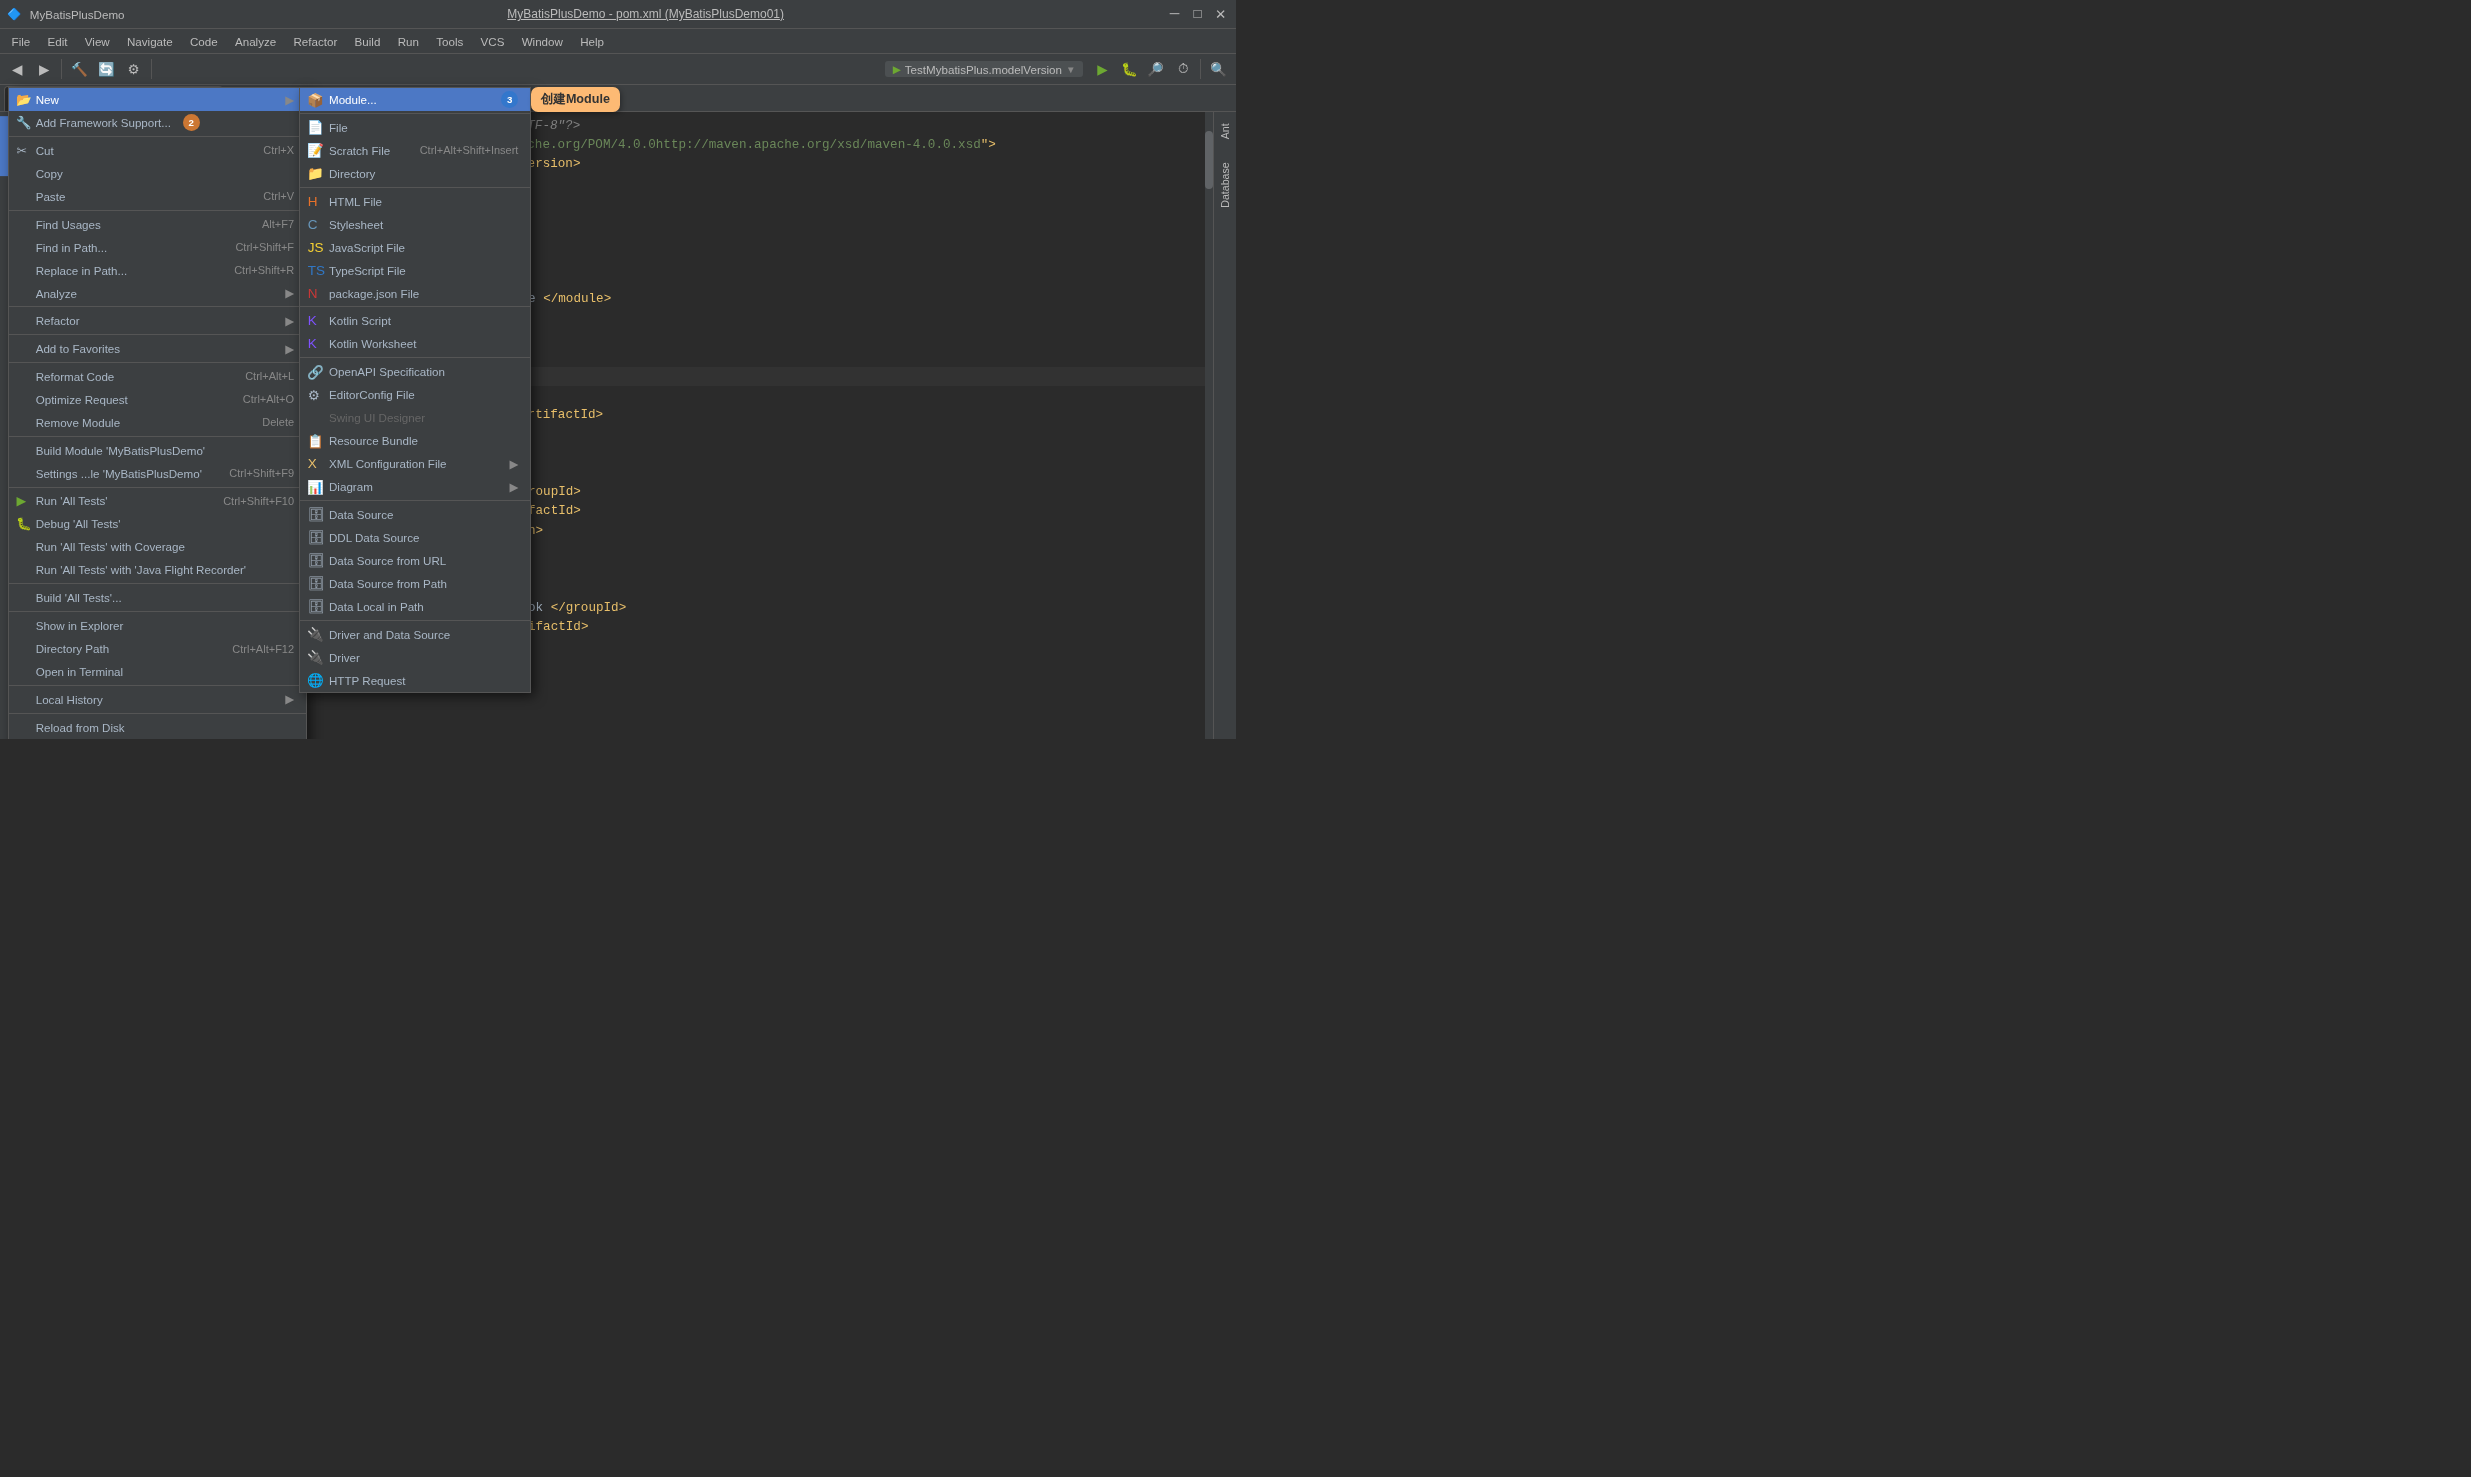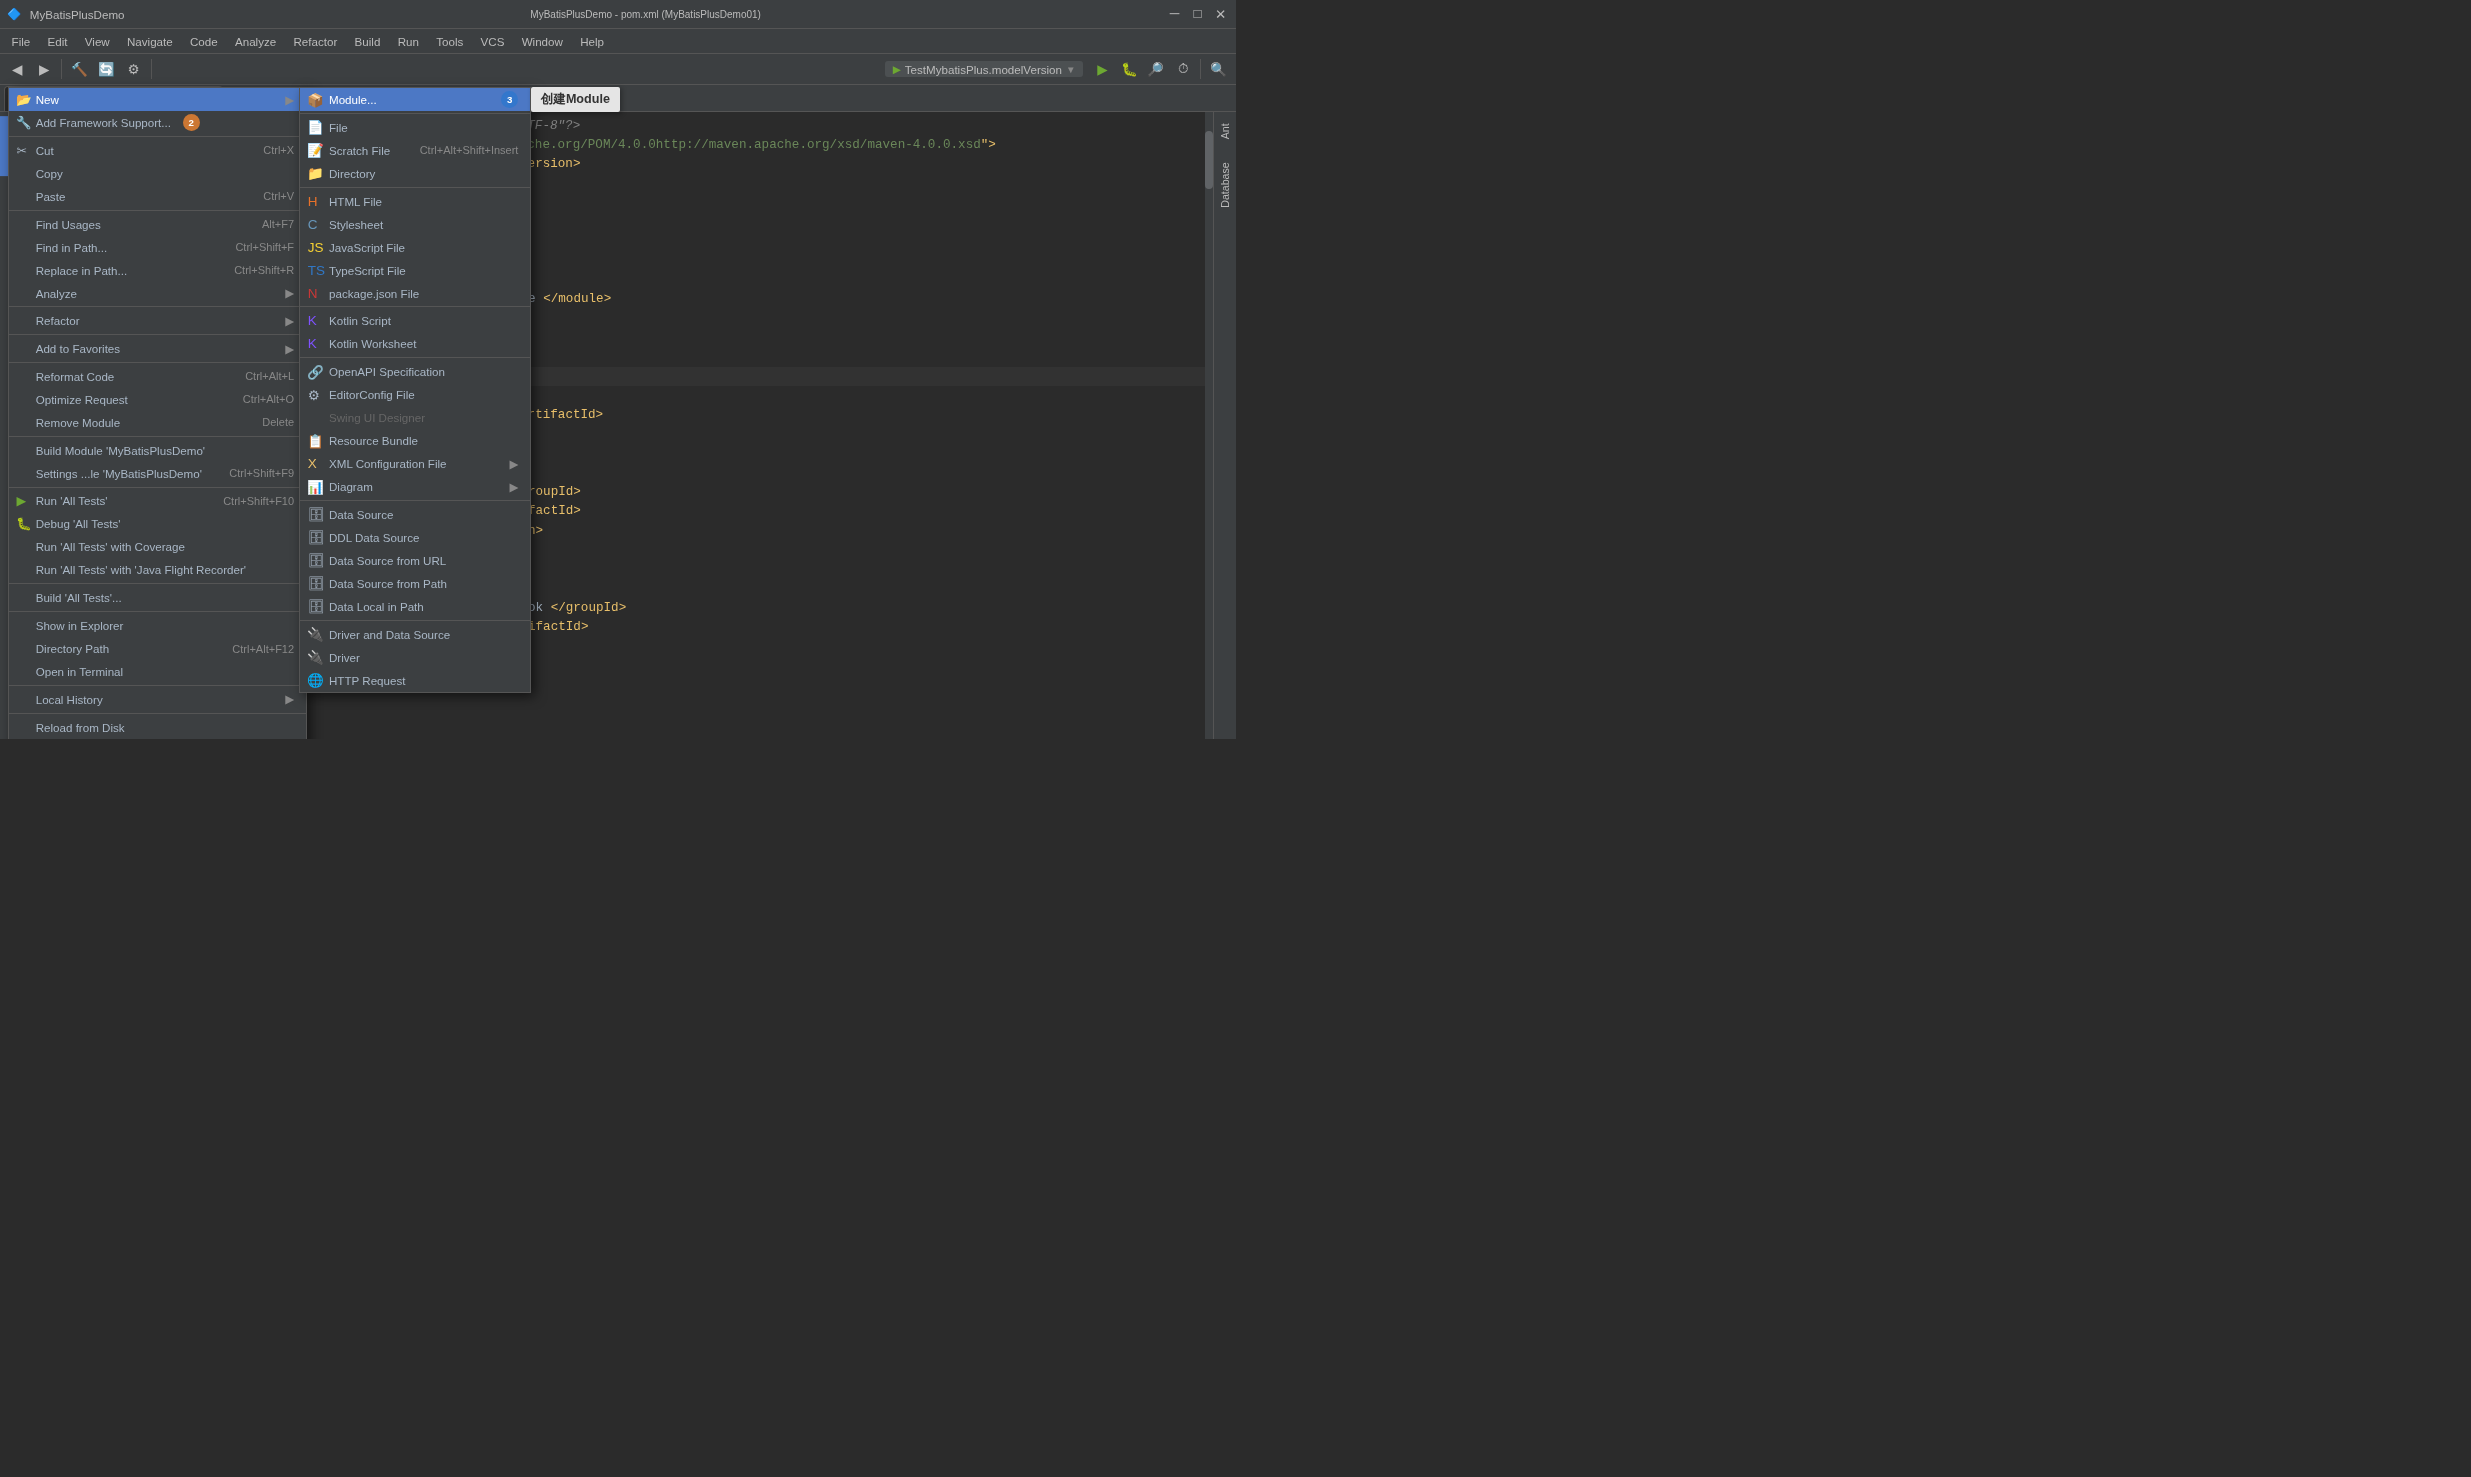--- a/index.html
+++ b/index.html
@@ -25,24 +25,25 @@
       border-bottom: 1px solid #555;
     }
     .title-bar-left {
       display: flex;
       align-items: center;
       gap: 7.7px;
       font-size: 11.6px;
       color: #bbb;
     }
     .title-bar-title {
-      font-size: 10px;
+      font-size: 12px;
       color: #bbb;
       flex: 1;
       text-align: center;
+      text-decoration: underline;
     }
     .title-bar-controls {
       display: flex;
       gap: 7.7px;
     }
     .title-bar-controls span {
       width: 15.4px;
       height: 15.4px;
       display: flex;
       align-items: center;
@@ -227,26 +228,26 @@
       left: 7.7px;
       font-size: 13.5px;
     }
     .new-separator { height: 1px; background: #555; margin: 1.9px 0; }
 
     
     .module-tooltip {
       position: absolute;
       left: 531px;
       top: 87px;
-      background: #e5e5e5;
+      background: #fdba74;
       color: #333;
       padding: 3.9px 9.7px;
       font-size: 12.6px;
       font-weight: bold;
-      border-radius: 2px;
+      border-radius: 7px;
       box-shadow: 1.9px 1.9px 5.8px rgba(0,0,0,0.3);
       z-index: 102;
     }
 
     
     .badge {
       width: 17.4px;
       height: 17.4px;
       border-radius: 50%;
       display: inline-flex;

